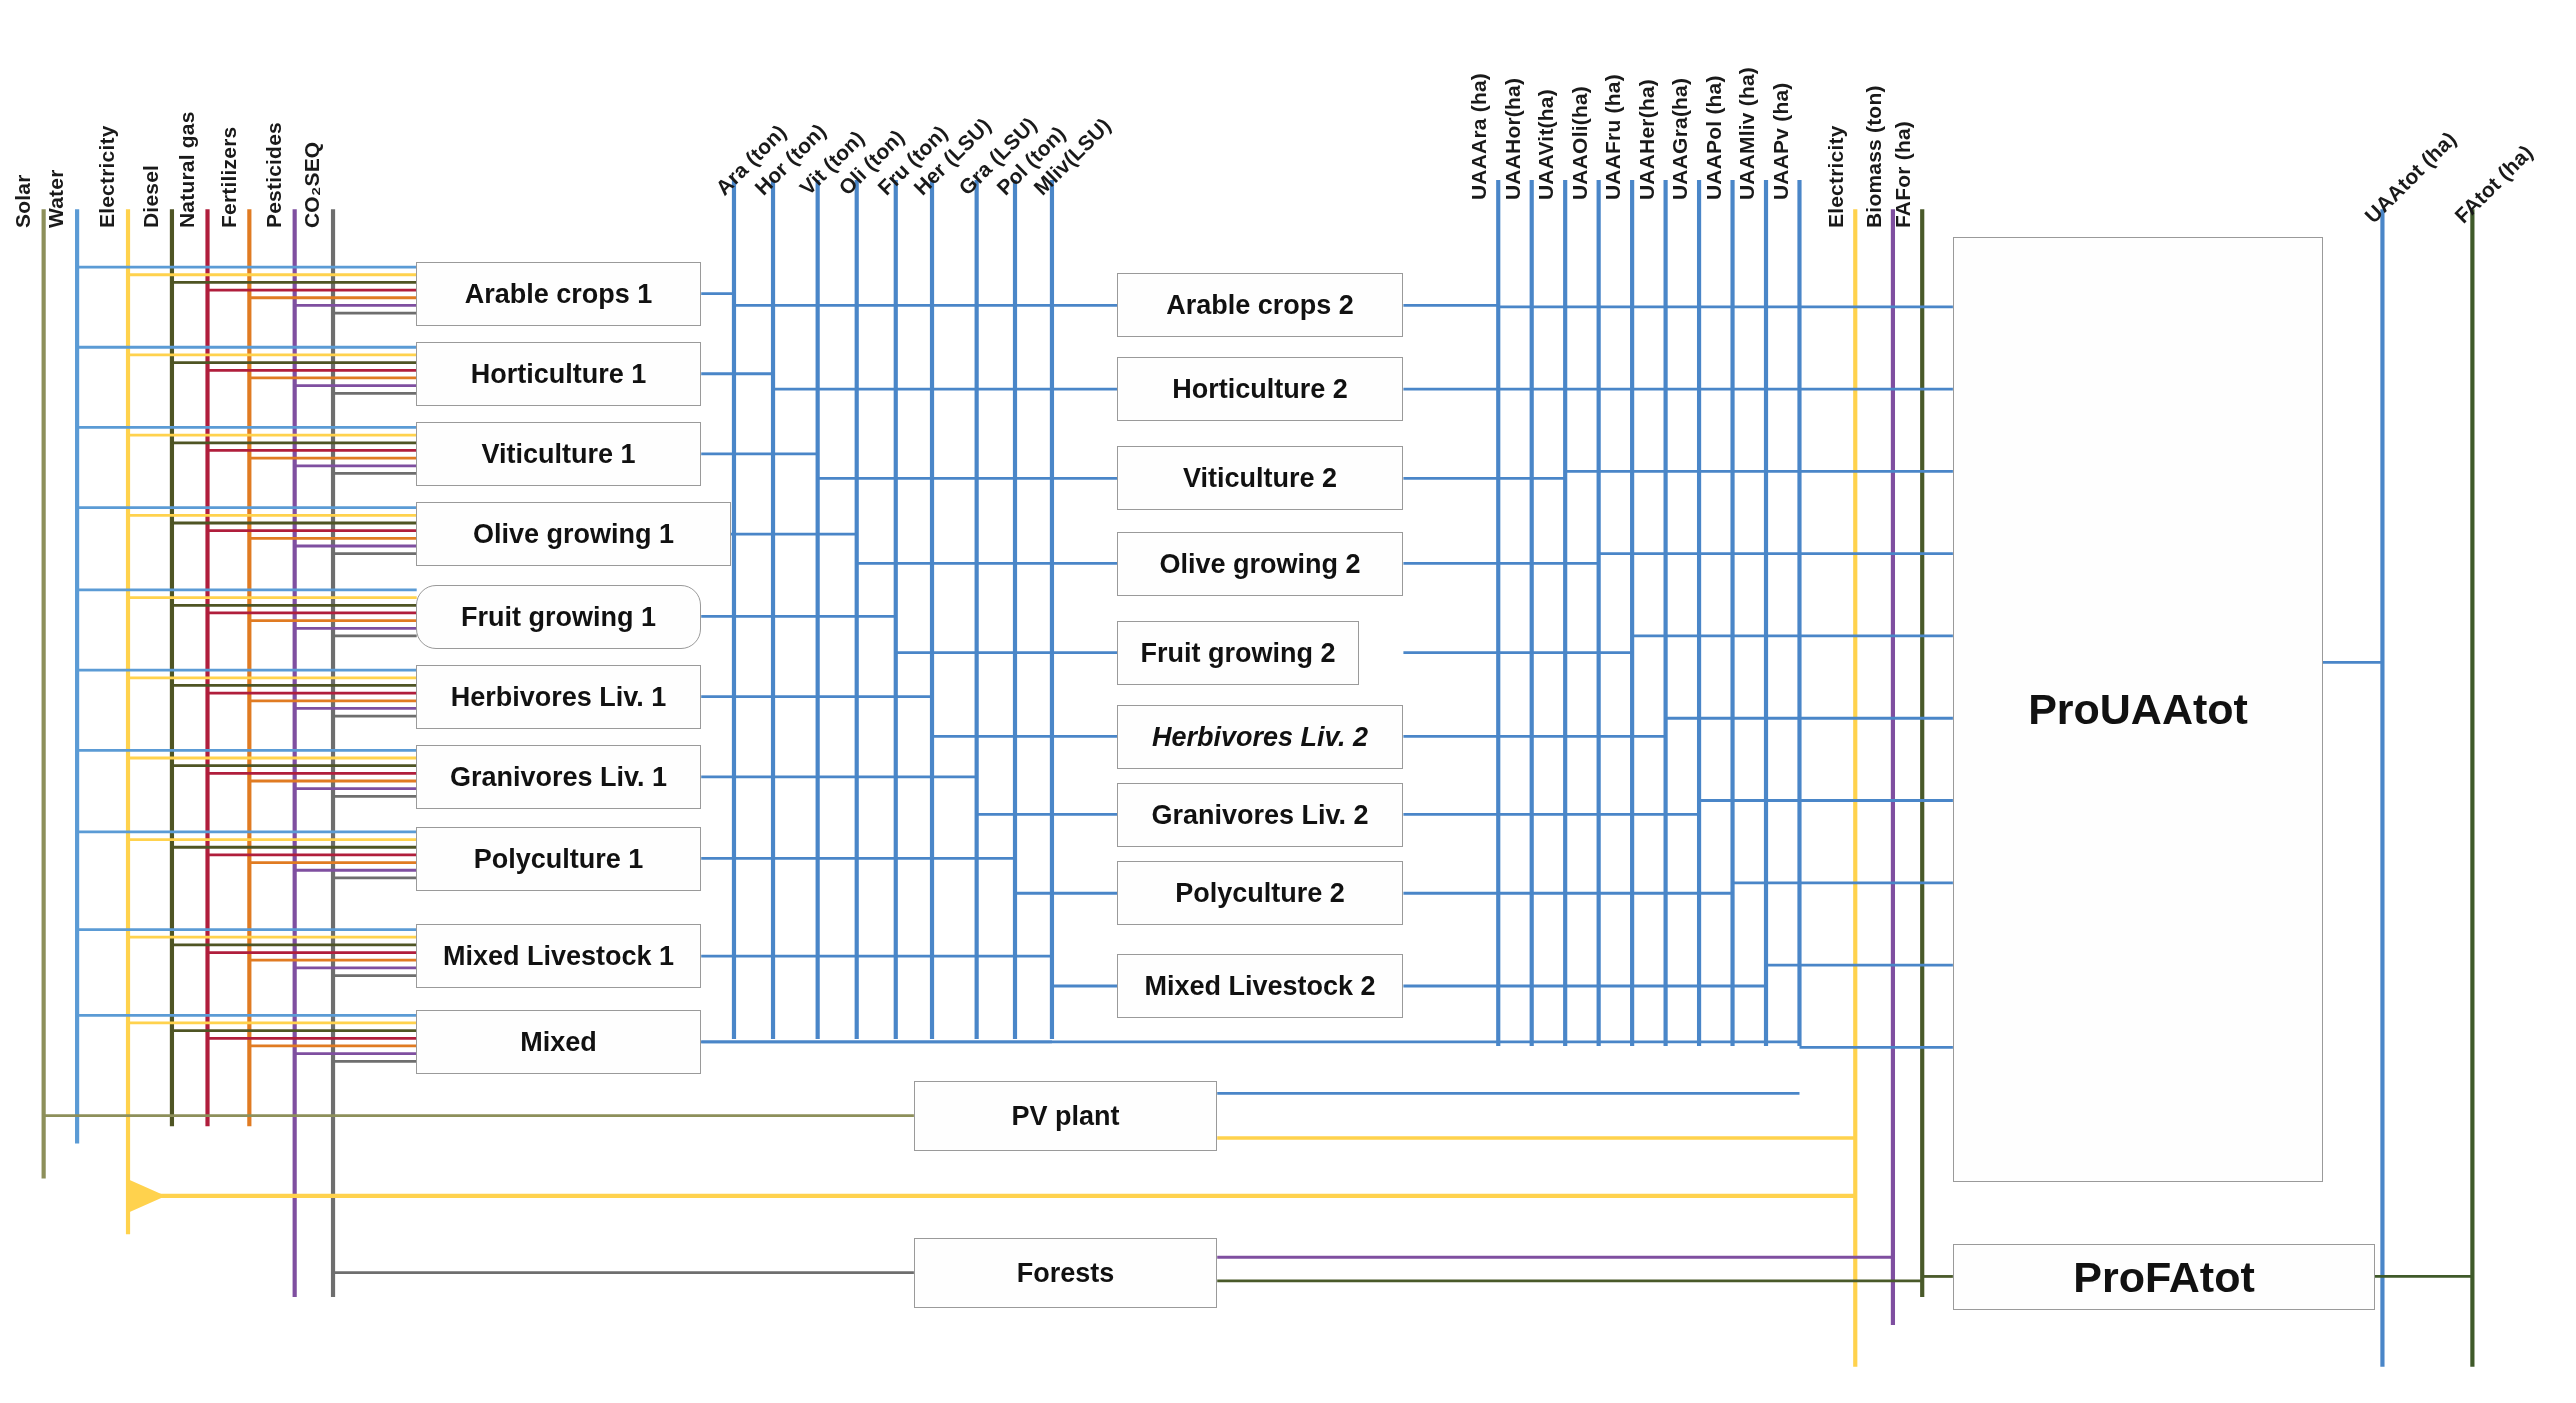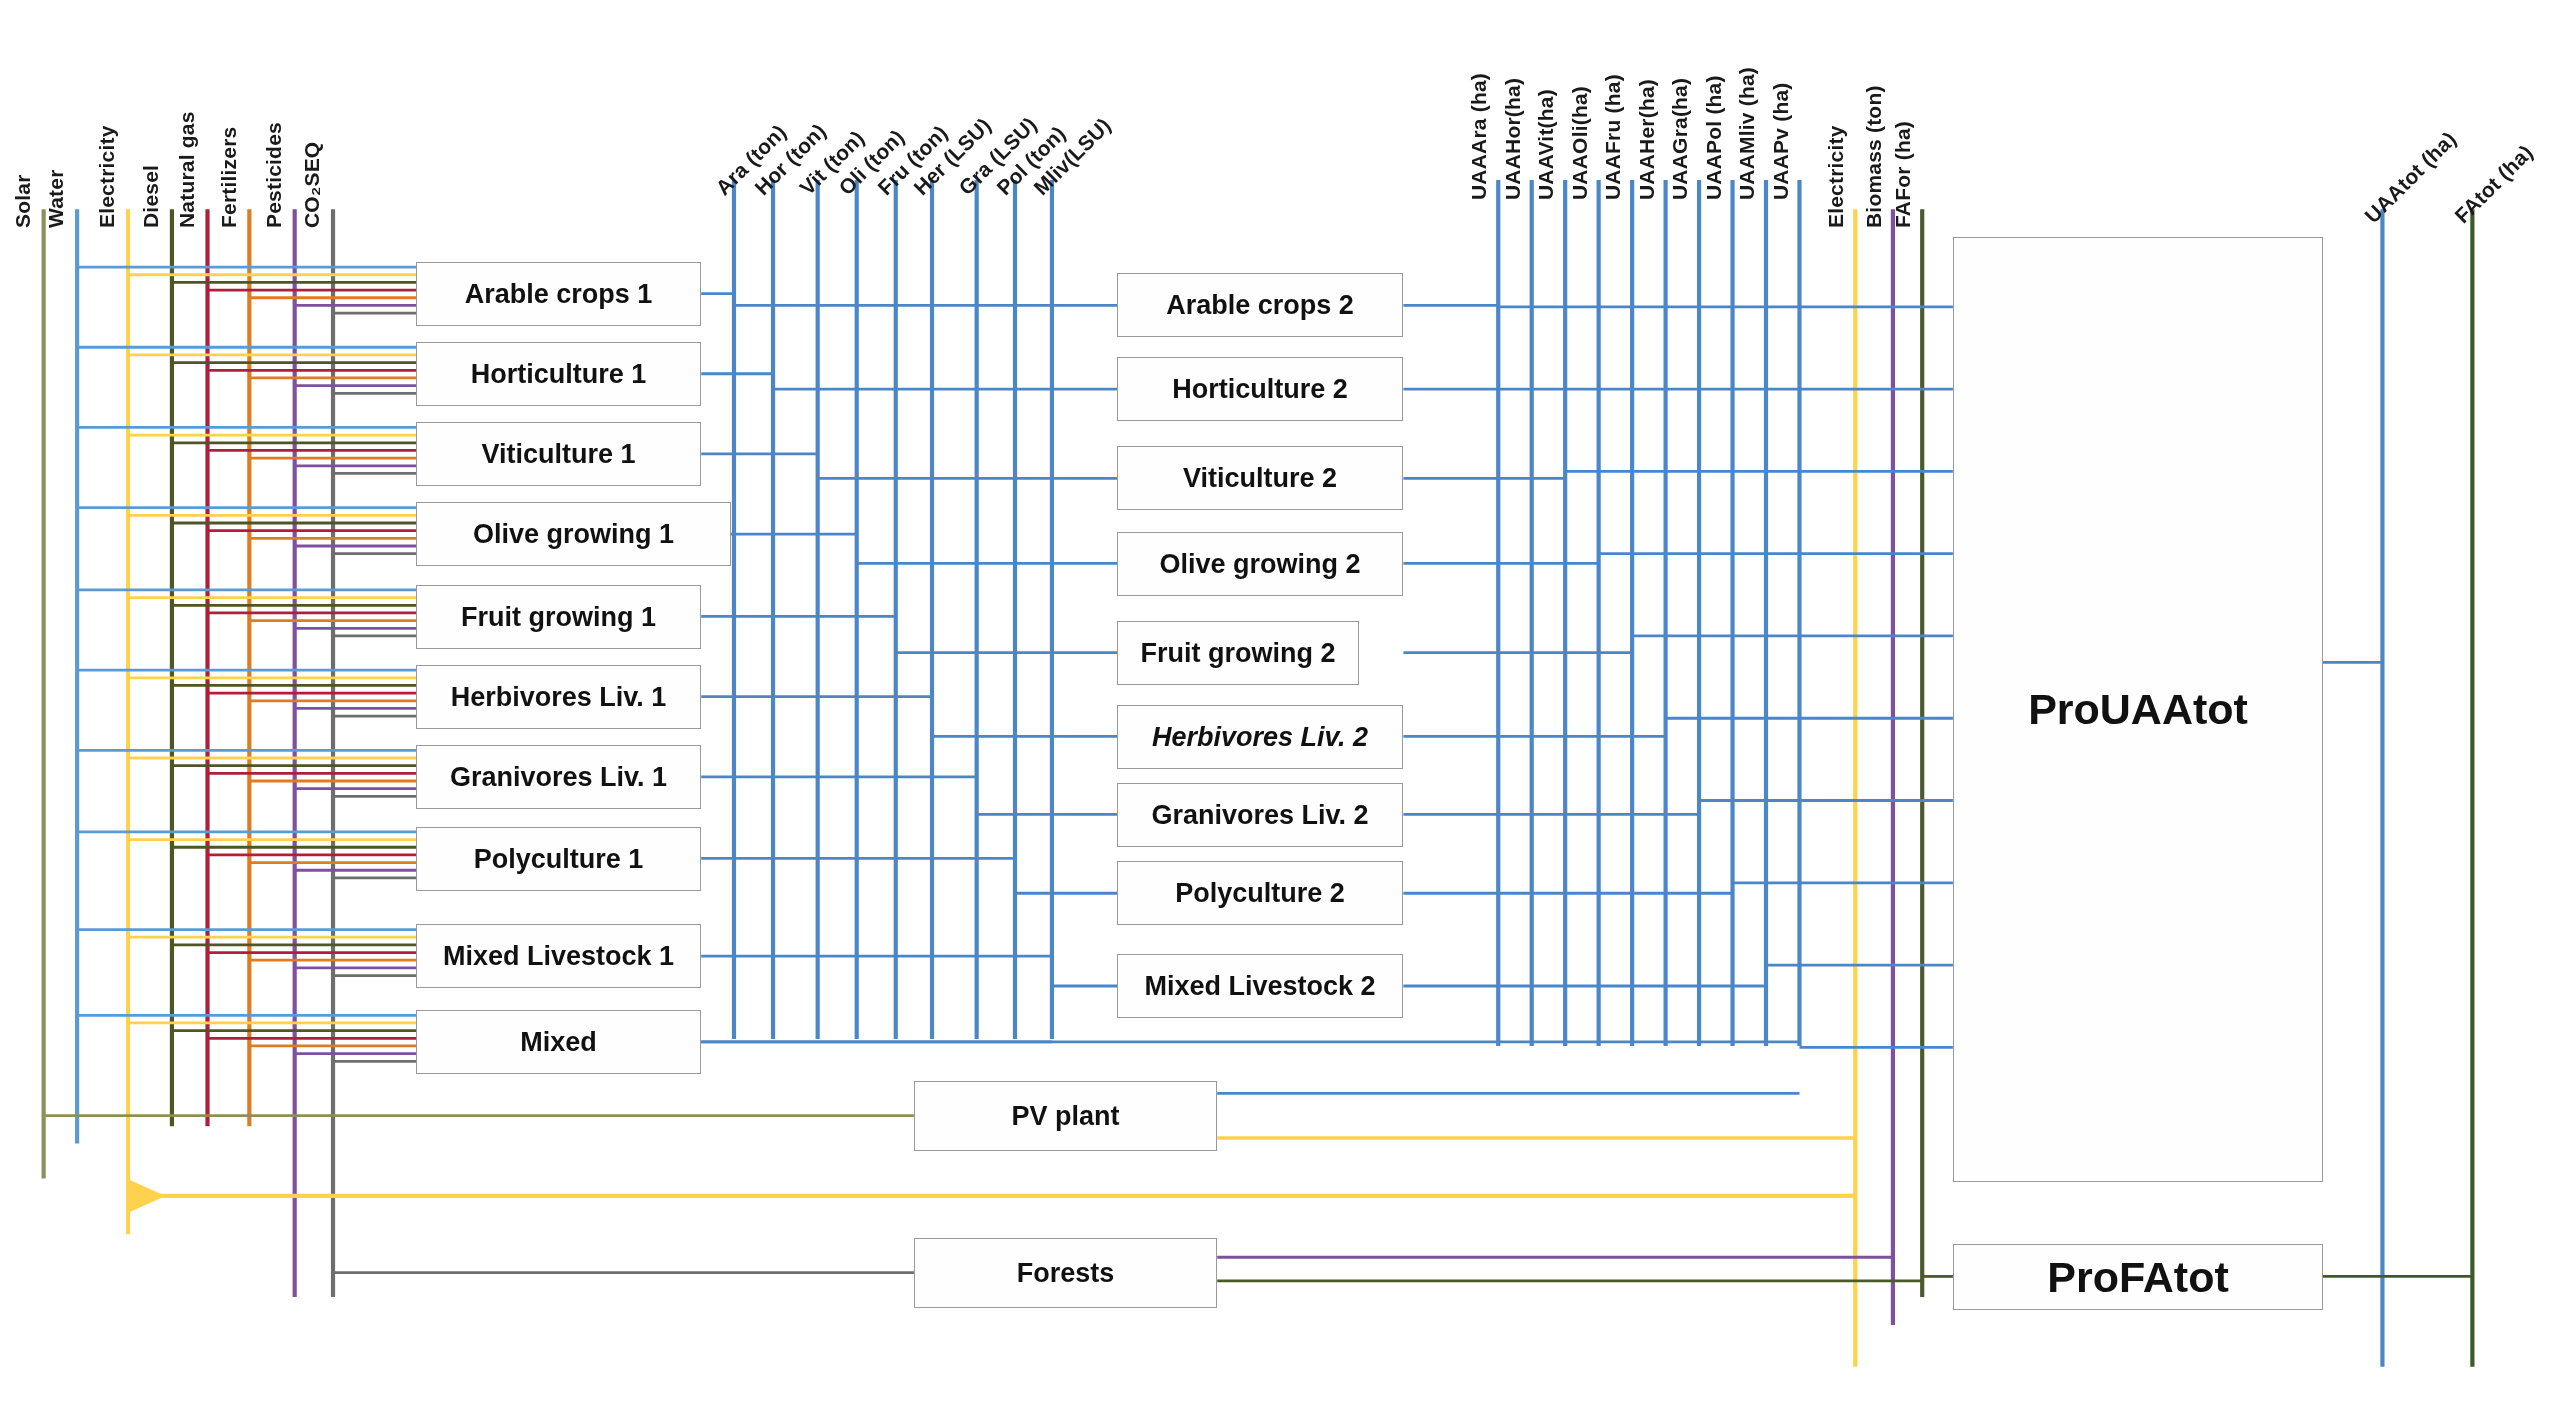--- a/index.html
+++ b/index.html
@@ -226,21 +226,21 @@
       </div>
       <div class="node small" style="left: 416px; top: 342px; width: 285px; height: 64px;">
         <span>Horticulture 1</span>
       </div>
       <div class="node small" style="left: 416px; top: 422px; width: 285px; height: 64px;">
         <span>Viticulture 1</span>
       </div>
       <div class="node small" style="left: 416px; top: 502px; width: 315px; height: 64px;">
         <span>Olive growing 1</span>
       </div>
-      <div class="node small" style="left: 416px; top: 585px; width: 285px; height: 64px;">
+      <div class="node small" style="left: 416px; top: 585px; width: 285px; height: 64px; border-radius: 20px;">
         <span>Fruit growing 1</span>
       </div>
       <div class="node small" style="left: 416px; top: 665px; width: 285px; height: 64px;">
         <span>Herbivores Liv. 1</span>
       </div>
       <div class="node small" style="left: 416px; top: 745px; width: 285px; height: 64px;">
         <span>Granivores Liv. 1</span>
       </div>
       <div class="node small" style="left: 416px; top: 827px; width: 285px; height: 64px;">
         <span>Polyculture 1</span>
@@ -280,19 +280,19 @@
       </div>
       <div class="node small" style="left: 914px; top: 1081px; width: 303px; height: 70px;">
         <span>PV plant</span>
       </div>
       <div class="node small" style="left: 914px; top: 1238px; width: 303px; height: 70px;">
         <span>Forests</span>
       </div>
       <div class="node big" style="left: 1953px; top: 237px; width: 370px; height: 945px;">
         <span>ProUAAtot</span>
       </div>
-      <div class="node big" style="left: 1953px; top: 1244px; width: 370px; height: 66px;">
+      <div class="node big" style="left: 1953px; top: 1244px; width: 422px; height: 66px;">
         <span>ProFAtot</span>
       </div>
     </div>
 
 </div>
 
 
 </body></html>

